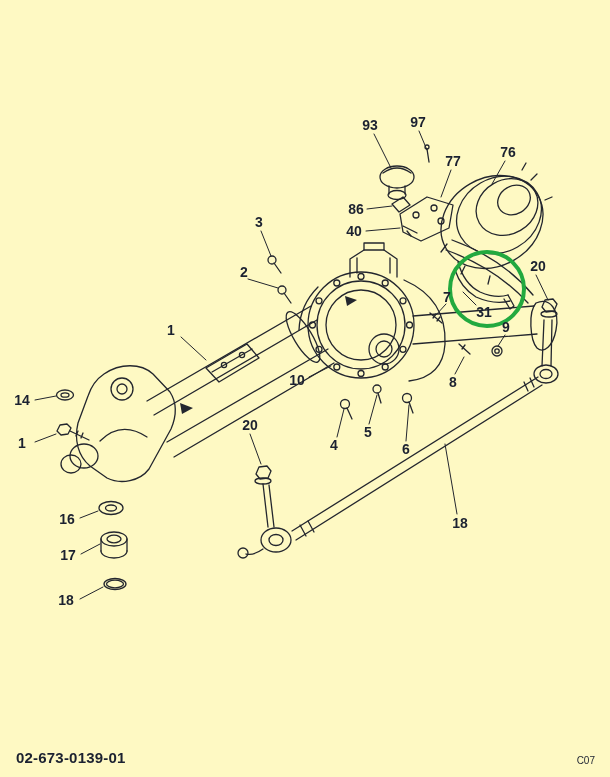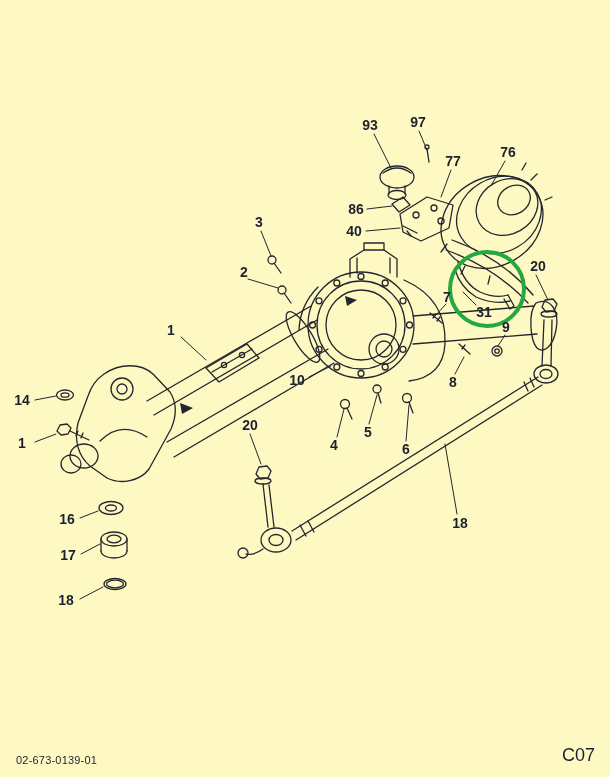--- a/index.html
+++ b/index.html
@@ -6,25 +6,25 @@
   html,body { width:610px; height:777px; background:#ffffff; font-family:"Liberation Sans", sans-serif; }
   .stage { position:relative; width:610px; height:777px; background:#fef9c3; overflow:hidden; }
   svg.diagram { position:absolute; left:0; top:0; }
   .callout {
     position:absolute; transform:translate(-50%,-50%);
     font-size:14px; font-weight:600; color:#1b2130; line-height:1;
     white-space:nowrap; user-select:none;
   }
   .footer-left {
     position:absolute; left:16px; bottom:11px;
-    font-size:11px; color:#1b2130; letter-spacing:0.2px;
+    font-size:15px; color:#1b2130; letter-spacing:0.2px;font-weight:bold;
   }
   .footer-right {
     position:absolute; right:15px; bottom:11px;
-    font-size:18px; color:#1b2130;
+    font-size:10px; color:#1b2130;
   }
 </style>
 </head>
 <body>
 
 <div class="stage">
 
   <svg class="diagram" width="610" height="777" viewBox="0 0 610 777">
 
     <g stroke="#23262e" stroke-width="1.3" fill="none" stroke-linecap="round" stroke-linejoin="round">

